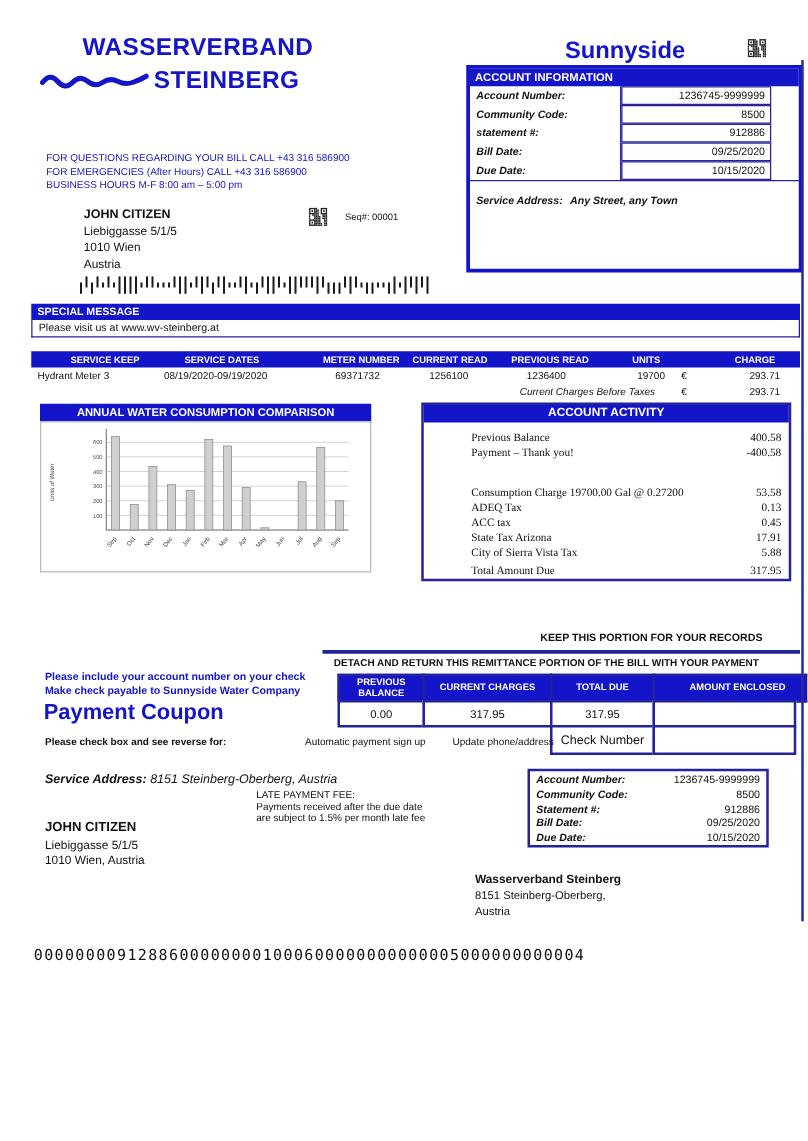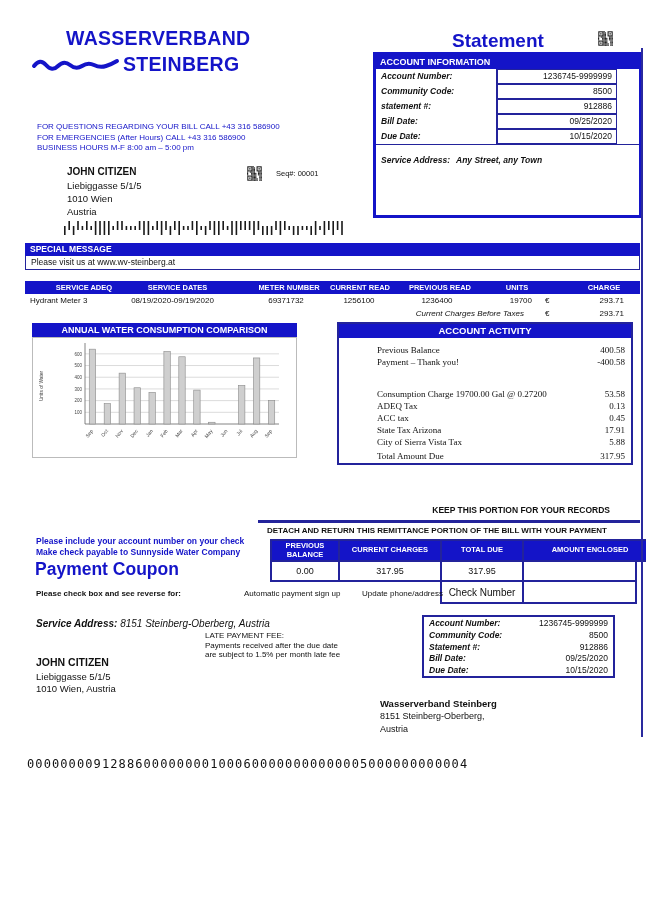--- a/index.html
+++ b/index.html
@@ -100,21 +100,21 @@
 <div class="page">
 
   <div class="abs b blue logo1">WASSERVERBAND</div>
   <div class="abs wave">
     <svg width="90" height="18" viewBox="0 0 90 18">
       <path d="M3 11 Q9 3 15 10 T27 11 T39 10 T51 11 T63 10 T75 11 T86 6" fill="none" stroke="#1414c8" stroke-width="4" stroke-linecap="round"></path>
     </svg>
   </div>
   <div class="abs b blue logo2">STEINBERG</div>
 
-  <div class="abs b blue stmt-title">Statement</div>
+  <div class="abs b blue stmt-title">Sunnyside</div>
   <div class="abs qr" style="left:598px;top:31px;"><svg width="15" height="15" viewBox="0 0 15 15">
         <rect x="0.8181818181818181" y="0.8181818181818181" width="4.090909090909091" height="4.090909090909091" fill="none" stroke="#222" stroke-width="1.0909090909090908"></rect>
         <rect x="2.1818181818181817" y="2.1818181818181817" width="1.3636363636363635" height="1.3636363636363635" fill="#222"></rect>
         <rect x="10.09090909090909" y="0.8181818181818181" width="4.090909090909091" height="4.090909090909091" fill="none" stroke="#222" stroke-width="1.0909090909090908"></rect>
         <rect x="11.454545454545455" y="2.1818181818181817" width="1.3636363636363635" height="1.3636363636363635" fill="#222"></rect>
         <rect x="0.8181818181818181" y="10.09090909090909" width="4.090909090909091" height="4.090909090909091" fill="none" stroke="#222" stroke-width="1.0909090909090908"></rect>
         <rect x="2.1818181818181817" y="11.454545454545455" width="1.3636363636363635" height="1.3636363636363635" fill="#222"></rect>
         <rect x="5.454545454545454" y="0" width="1.2272727272727273" height="1.2272727272727273" fill="#222"></rect>
         <rect x="5.454545454545454" y="1.3636363636363635" width="1.2272727272727273" height="1.2272727272727273" fill="#222"></rect>
         <rect x="6.8181818181818175" y="1.3636363636363635" width="1.2272727272727273" height="1.2272727272727273" fill="#222"></rect>
@@ -336,21 +336,21 @@
         <rect x="264.0" y="0" width="1.6" height="9" fill="#1a1a1a"></rect>
         <rect x="268.4" y="0" width="1.6" height="14" fill="#1a1a1a"></rect>
         <rect x="272.8" y="0" width="1.6" height="9" fill="#1a1a1a"></rect>
         <rect x="277.2" y="0" width="1.6" height="14" fill="#1a1a1a"></rect>
       </svg></div>
 
   <div class="abs bluebar sm-bar">SPECIAL MESSAGE</div>
   <div class="abs sm-row">Please visit us at www.wv-steinberg.at</div>
 
   <div class="abs bluebar svc-bar">
-    <div class="svc-h" style="left:4px;width:110px;">SERVICE ADEQ</div>
+    <div class="svc-h" style="left:4px;width:110px;">SERVICE KEEP</div>
     <div class="svc-h" style="left:112px;width:81px;">SERVICE DATES</div>
     <div class="svc-h" style="left:224px;width:80px;">METER NUMBER</div>
     <div class="svc-h" style="left:295px;width:80px;">CURRENT READ</div>
     <div class="svc-h" style="left:375px;width:80px;">PREVIOUS READ</div>
     <div class="svc-h" style="left:462px;width:60px;">UNITS</div>
     <div class="svc-h" style="left:539px;width:80px;">CHARGE</div>
   </div>
   <div class="abs svc-c" style="left:30px;top:296px;">Hydrant Meter 3</div>
   <div class="abs svc-c" style="left:122px;top:296px;width:101px;text-align:center;">08/19/2020-09/19/2020</div>
   <div class="abs svc-c" style="left:246px;top:296px;width:80px;text-align:center;">69371732</div>

